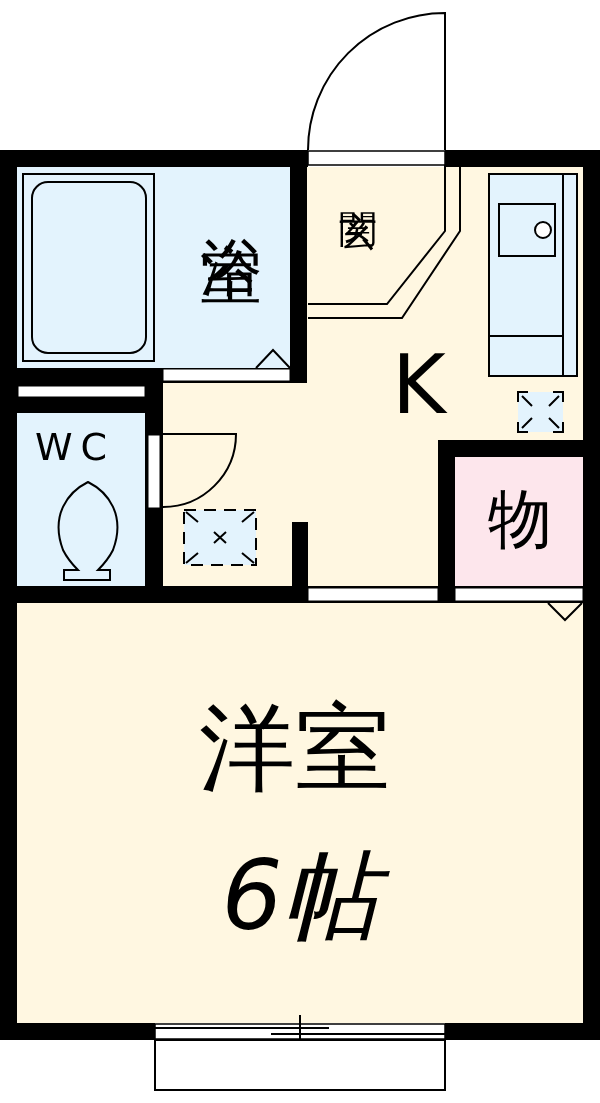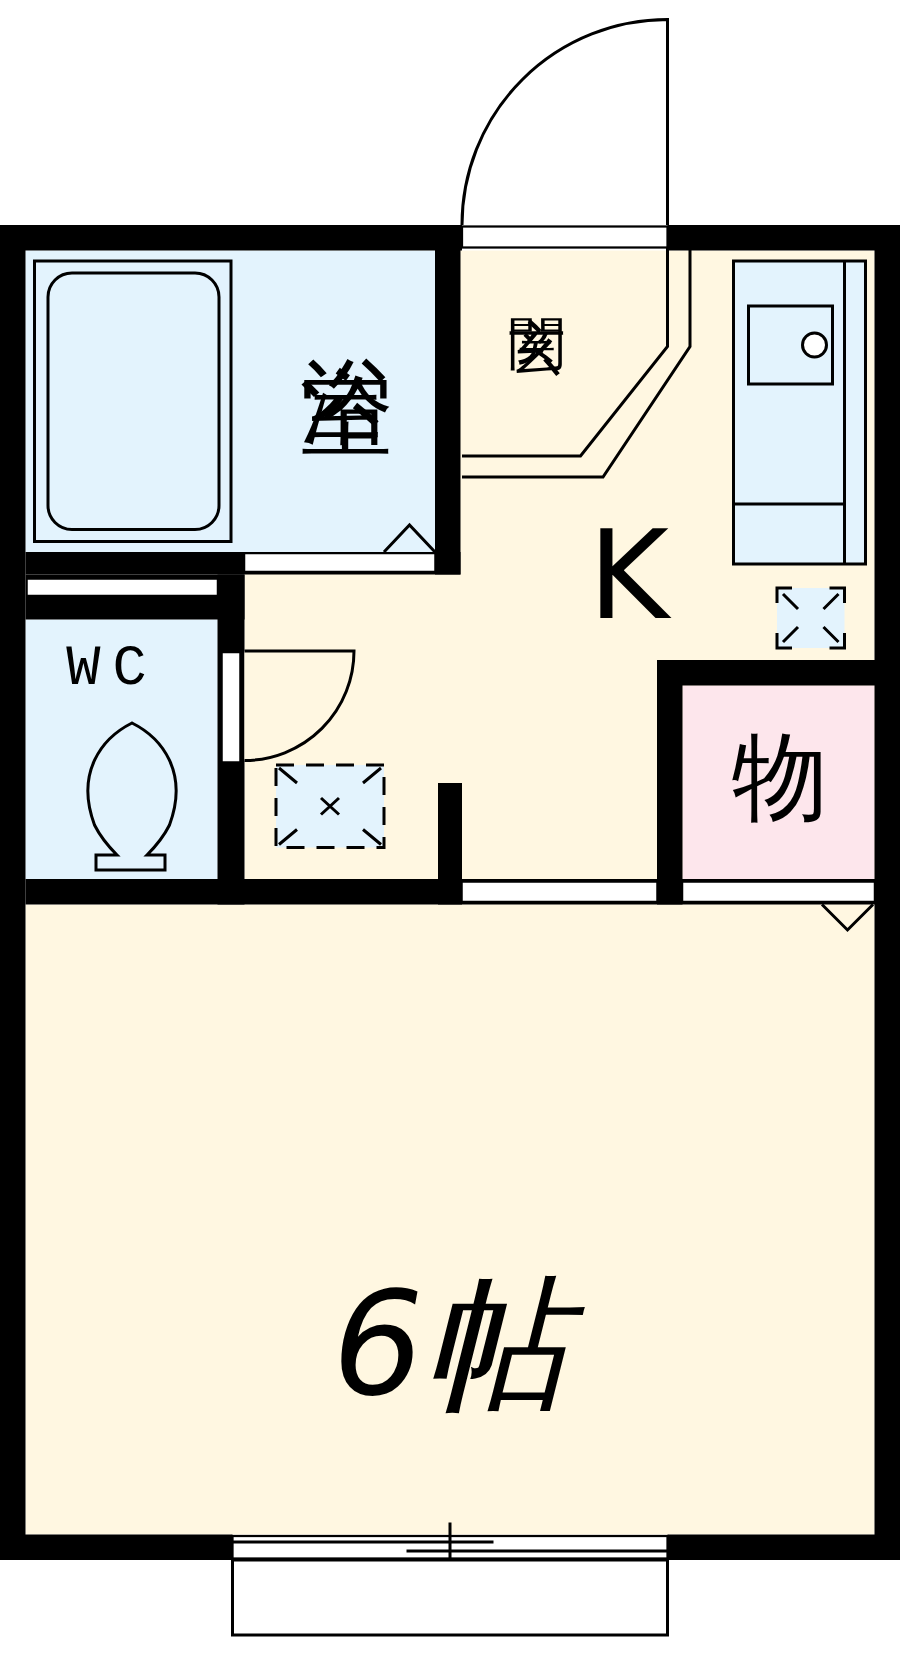--- a/index.html
+++ b/index.html
@@ -87,16 +87,17 @@
       <line x1="155" y1="1028" x2="329" y2="1028" stroke="#000" stroke-width="2"></line>
       <line x1="271" y1="1034" x2="445" y2="1034" stroke="#000" stroke-width="2"></line>
       <line x1="300" y1="1015" x2="300" y2="1050" stroke="#000" stroke-width="2"></line>
       <rect x="155" y="1040" width="290" height="50" fill="#fff" stroke="#000" stroke-width="2"></rect>
     </g>
   </svg>
 
   <div class="label vert" style="left:192px; top:188px; font-size:62px; width:70px; letter-spacing:4px;">浴室</div>
   <div class="label vert" style="left:337px; top:180px; font-size:38px; width:40px; letter-spacing:2px;">玄関</div>
   <div class="label" style="left:384px; top:344px; font-size:82px; width:70px;">K</div>
-  <div class="label" style="left:30px; top:428px; font-size:38px; width:90px; letter-spacing:8px;font-family:Liberation Mono, monospace;">WC</div>
+  <div class="label" style="left:30px; top:428px; font-size:38px; width:90px; letter-spacing:8px;">WC</div>
   <div class="label" style="left:480px; top:487px; font-size:64px; width:80px;">物</div>
+  <div class="label" style="left:190px; top:700px; font-size:96px; width:210px;">洋室</div>
   <div class="label" style="left:200px; top:848px; font-size:96px; width:200px;font-style:italic;">6帖</div>
 </div>
 
 </body></html>

